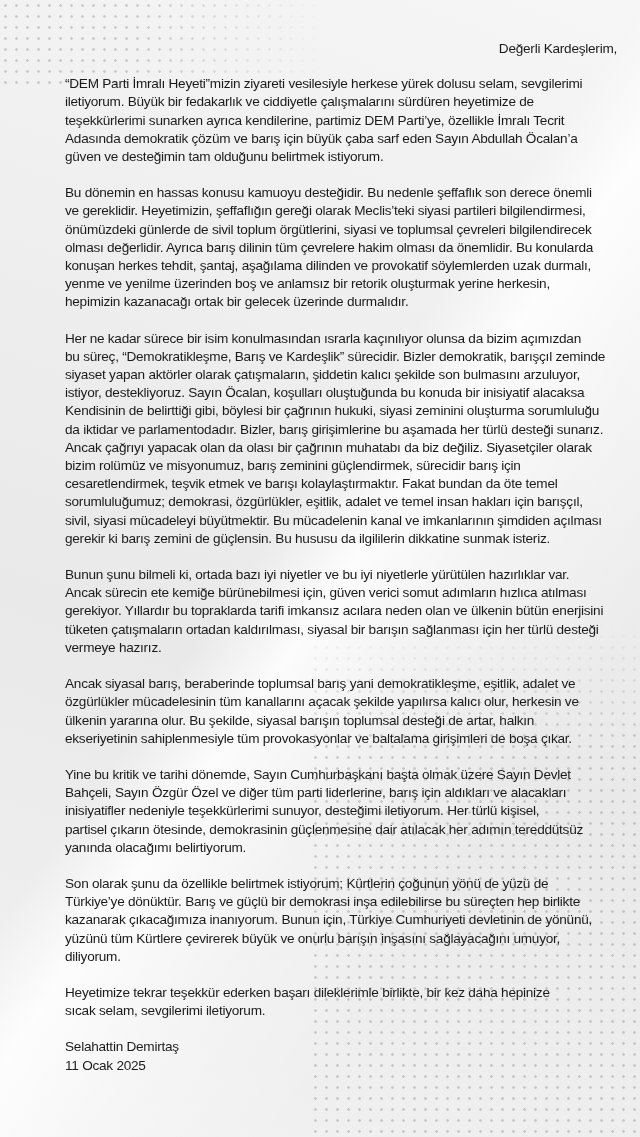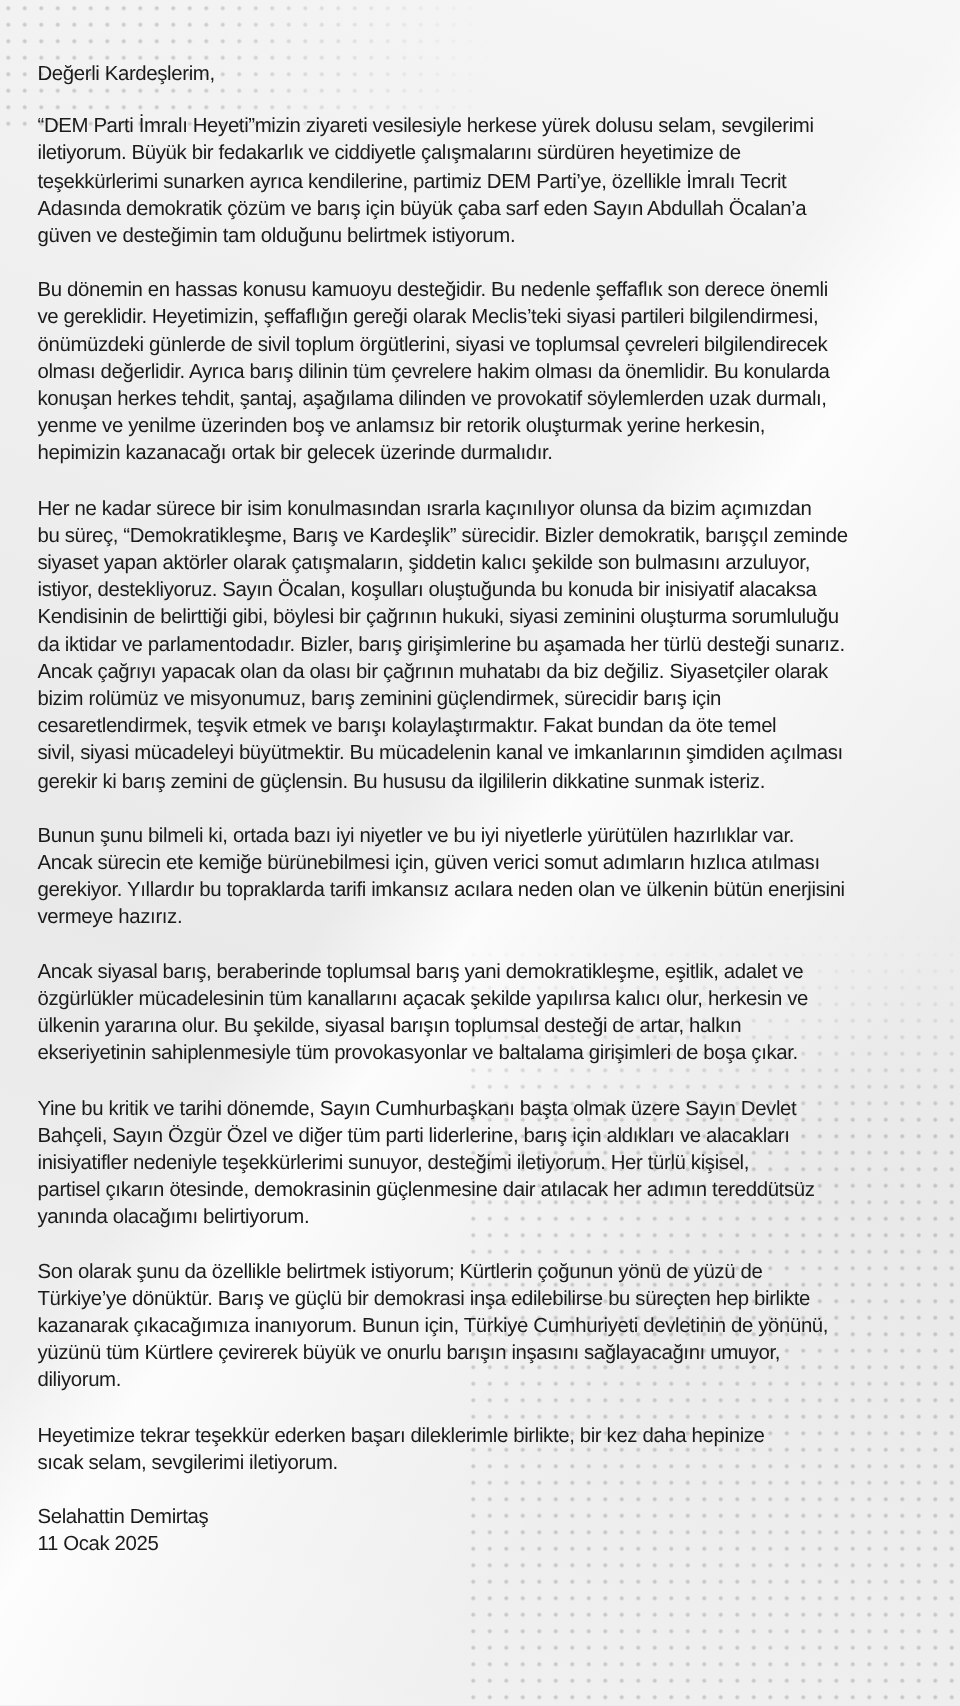--- a/index.html
+++ b/index.html
@@ -23,23 +23,23 @@
   .dots-tl { left: 0; top: 0; width: 330px; height: 90px;
     -webkit-mask-image: linear-gradient(90deg, #000 40%, transparent 100%);
             mask-image: linear-gradient(90deg, #000 40%, transparent 100%); }
   .dots-br { right: 0; top: 620px; width: 330px; height: 517px;
     -webkit-mask-image: linear-gradient(180deg, transparent 0%, #000 25%, #000 100%);
             mask-image: linear-gradient(180deg, transparent 0%, #000 25%, #000 100%); }
   .letter {
     position: absolute; left: 25px; top: 40px; width: 600px;
     font-size: 13.6px; line-height: 18.2px; letter-spacing: -0.25px;
   }
-  .greeting { text-align: left; margin: 0 0 17px 0; padding-right: 8px; }
+  .greeting { text-align: right; margin: 0 0 17px 0; padding-right: 8px; }
   .para { margin: 0 0 18px 0; }
-  .line { display: block; white-space: nowrap; }
+  .line { display: block; white-space: nowrap; margin-left: 40px; }
   .signature { margin-top: 18px; }
 </style>
 </head>
 <body>
 
 <div class="bg-sheen"></div>
 <div class="dots dots-tl"></div>
 <div class="dots dots-br"></div>
 
 <div class="letter">
@@ -68,28 +68,30 @@
     <p class="para">
       <span class="line">Her ne kadar sürece bir isim konulmasından ısrarla kaçınılıyor olunsa da bizim açımızdan</span>
       <span class="line">bu süreç, “Demokratikleşme, Barış ve Kardeşlik” sürecidir. Bizler demokratik, barışçıl zeminde</span>
       <span class="line">siyaset yapan aktörler olarak çatışmaların, şiddetin kalıcı şekilde son bulmasını arzuluyor,</span>
       <span class="line">istiyor, destekliyoruz. Sayın Öcalan, koşulları oluştuğunda bu konuda bir inisiyatif alacaksa</span>
       <span class="line">Kendisinin de belirttiği gibi, böylesi bir çağrının hukuki, siyasi zeminini oluşturma sorumluluğu</span>
       <span class="line">da iktidar ve parlamentodadır. Bizler, barış girişimlerine bu aşamada her türlü desteği sunarız.</span>
       <span class="line">Ancak çağrıyı yapacak olan da olası bir çağrının muhatabı da biz değiliz. Siyasetçiler olarak</span>
       <span class="line">bizim rolümüz ve misyonumuz, barış zeminini güçlendirmek, sürecidir barış için</span>
       <span class="line">cesaretlendirmek, teşvik etmek ve barışı kolaylaştırmaktır. Fakat bundan da öte temel</span>
+      <span class="line">sorumluluğumuz; demokrasi, özgürlükler, eşitlik, adalet ve temel insan hakları için barışçıl,</span>
       <span class="line">sivil, siyasi mücadeleyi büyütmektir. Bu mücadelenin kanal ve imkanlarının şimdiden açılması</span>
       <span class="line">gerekir ki barış zemini de güçlensin. Bu hususu da ilgililerin dikkatine sunmak isteriz.</span>
     </p>
 
     <p class="para">
       <span class="line">Bunun şunu bilmeli ki, ortada bazı iyi niyetler ve bu iyi niyetlerle yürütülen hazırlıklar var.</span>
       <span class="line">Ancak sürecin ete kemiğe bürünebilmesi için, güven verici somut adımların hızlıca atılması</span>
       <span class="line">gerekiyor. Yıllardır bu topraklarda tarifi imkansız acılara neden olan ve ülkenin bütün enerjisini</span>
+      <span class="line">tüketen çatışmaların ortadan kaldırılması, siyasal bir barışın sağlanması için her türlü desteği</span>
       <span class="line">vermeye hazırız.</span>
     </p>
 
     <p class="para">
       <span class="line">Ancak siyasal barış, beraberinde toplumsal barış yani demokratikleşme, eşitlik, adalet ve</span>
       <span class="line">özgürlükler mücadelesinin tüm kanallarını açacak şekilde yapılırsa kalıcı olur, herkesin ve</span>
       <span class="line">ülkenin yararına olur. Bu şekilde, siyasal barışın toplumsal desteği de artar, halkın</span>
       <span class="line">ekseriyetinin sahiplenmesiyle tüm provokasyonlar ve baltalama girişimleri de boşa çıkar.</span>
     </p>
 

